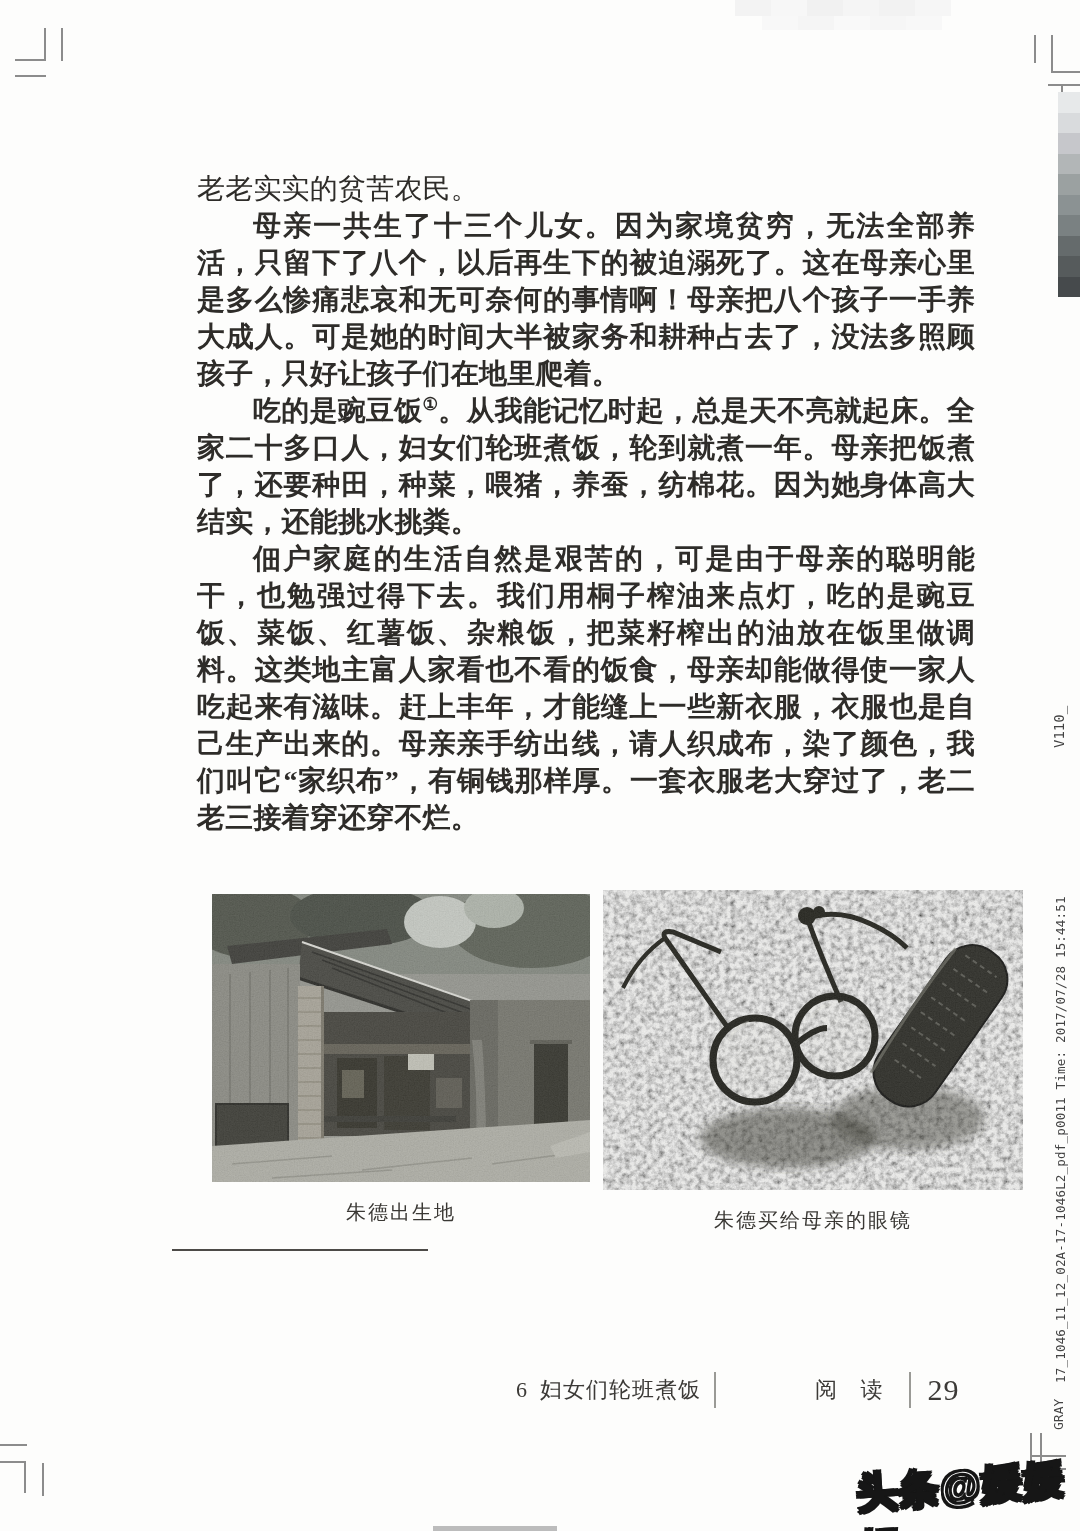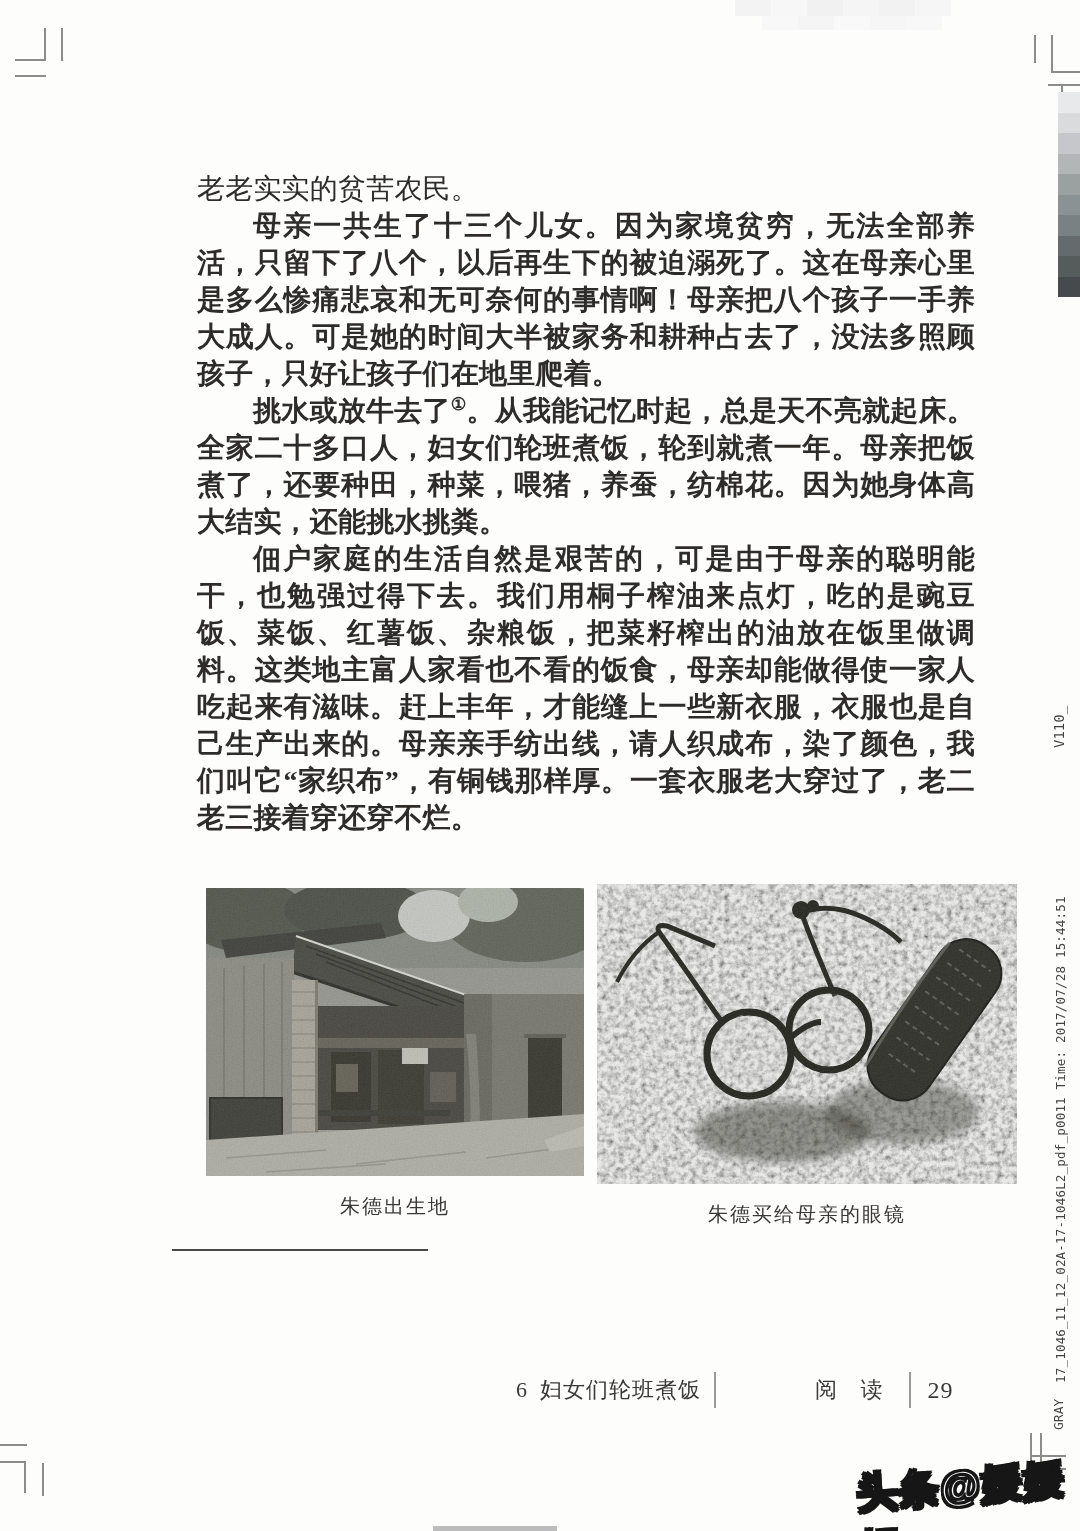--- a/index.html
+++ b/index.html
@@ -13,38 +13,38 @@
   .text-block{
     position:absolute;left:183px;top:170px;width:778px;
     font-size:28px;line-height:37px;text-align:justify;
     letter-spacing:.2px;
     margin-left:14px;
   }
   .text-block p{margin:0;}
   .text-block p.indent{text-indent:2em;font-weight:bold;}
   sup.fnmark{font-size:.62em;vertical-align:super;line-height:0;}
   
-  figure{margin:6px;position:absolute;padding-left:48px;}
+  figure{margin:12px;position:absolute;padding-left:48px;}
   .fig-left{left:152px;top:882px;width:378px;}
   .fig-right{left:543px;top:878px;width:420px;}
   .photo{display:block;background:#8f9089;}
   figcaption{
     text-align:center;font-size:20px;letter-spacing:2px;color:#3a3834;
     margin-top:17px;font-family:"Liberation Serif","DejaVu Serif",serif;
   }
   
   .footnote-rule{position:absolute;left:172px;top:1249px;width:256px;height:2px;background:#4c4a47;}
   .footnote{position:absolute;left:173px;top:1264px;font-size:21px;letter-spacing:.5px;}
   
   .footer-left{position:absolute;left:516px;top:1372px;display:flex;align-items:center;gap:13px;font-size:22px;color:#3c3a37;}
   .footer-right{position:absolute;left:815px;top:1372px;display:flex;align-items:center;gap:17px;font-size:22px;color:#3c3a37;}
   .footer-bar{width:2px;height:36px;background:#9a9a96;}
   .footer-title{letter-spacing:1px;}
   .footer-section{letter-spacing:9px;}
-  .footer-page{font-size:24px;letter-spacing:1px;}
+  .footer-page{font-size:30px;letter-spacing:1px;}
   
   .vtext{
     position:absolute;white-space:nowrap;color:#434343;
     font-family:"DejaVu Sans Mono","Liberation Mono",monospace;
     transform:rotate(-90deg);transform-origin:left bottom;
   }
   .v-code{left:1068px;bottom:148px;font-size:12.5px;letter-spacing:.2px;}
   .v-gray{left:1066px;bottom:101px;font-size:13px;}
   .v-v110{left:1067px;bottom:783px;font-size:14px;}
   
@@ -121,21 +121,21 @@
       <div class="gs-step" style="background: rgb(139, 146, 147);"></div>
       <div class="gs-step" style="background: rgb(122, 129, 130);"></div>
       <div class="gs-step" style="background: rgb(101, 107, 108);"></div>
       <div class="gs-step" style="background: rgb(86, 91, 92);"></div>
       <div class="gs-step" style="background: rgb(70, 74, 76);"></div>
     </div>
 
   <div class="text-block">
     <p>老老实实的贫苦农民。</p>
     <p class="indent">母亲一共生了十三个儿女。因为家境贫穷，无法全部养活，只留下了八个，以后再生下的被迫溺死了。这在母亲心里是多么惨痛悲哀和无可奈何的事情啊！母亲把八个孩子一手养大成人。可是她的时间大半被家务和耕种占去了，没法多照顾孩子，只好让孩子们在地里爬着。</p>
-    <p class="indent"><span>挑水或放牛去了</span><sup class="fnmark">①</sup><span>。从我能记忆时起，总是天不亮就起床。全家二十多口人，妇女们轮班煮饭，轮到就煮一年。母亲把饭煮了，还要种田，种菜，喂猪，养蚕，纺棉花。因为她身体高大结实，还能挑水挑粪。</span></p>
+    <p class="indent"><span>吃的是豌豆饭</span><sup class="fnmark">①</sup><span>。从我能记忆时起，总是天不亮就起床。全家二十多口人，妇女们轮班煮饭，轮到就煮一年。母亲把饭煮了，还要种田，种菜，喂猪，养蚕，纺棉花。因为她身体高大结实，还能挑水挑粪。</span></p>
     <p class="indent">佃户家庭的生活自然是艰苦的，可是由于母亲的聪明能干，也勉强过得下去。我们用桐子榨油来点灯，吃的是豌豆饭、菜饭、红薯饭、杂粮饭，把菜籽榨出的油放在饭里做调料。这类地主富人家看也不看的饭食，母亲却能做得使一家人吃起来有滋味。赶上丰年，才能缝上一些新衣服，衣服也是自己生产出来的。母亲亲手纺出线，请人织成布，染了颜色，我们叫它“家织布”，有铜钱那样厚。一套衣服老大穿过了，老二老三接着穿还穿不烂。</p>
   </div>
 
   <figure class="fig-left">
     <svg class="photo" width="378" height="288" viewBox="0 0 378 288" role="img">
       <defs>
         <filter id="grainF" x="0" y="0" width="100%" height="100%">
           <feTurbulence type="fractalNoise" baseFrequency="0.8" numOctaves="2" seed="3"></feTurbulence>
           <feColorMatrix type="saturate" values="0"></feColorMatrix>
           <feComponentTransfer>

